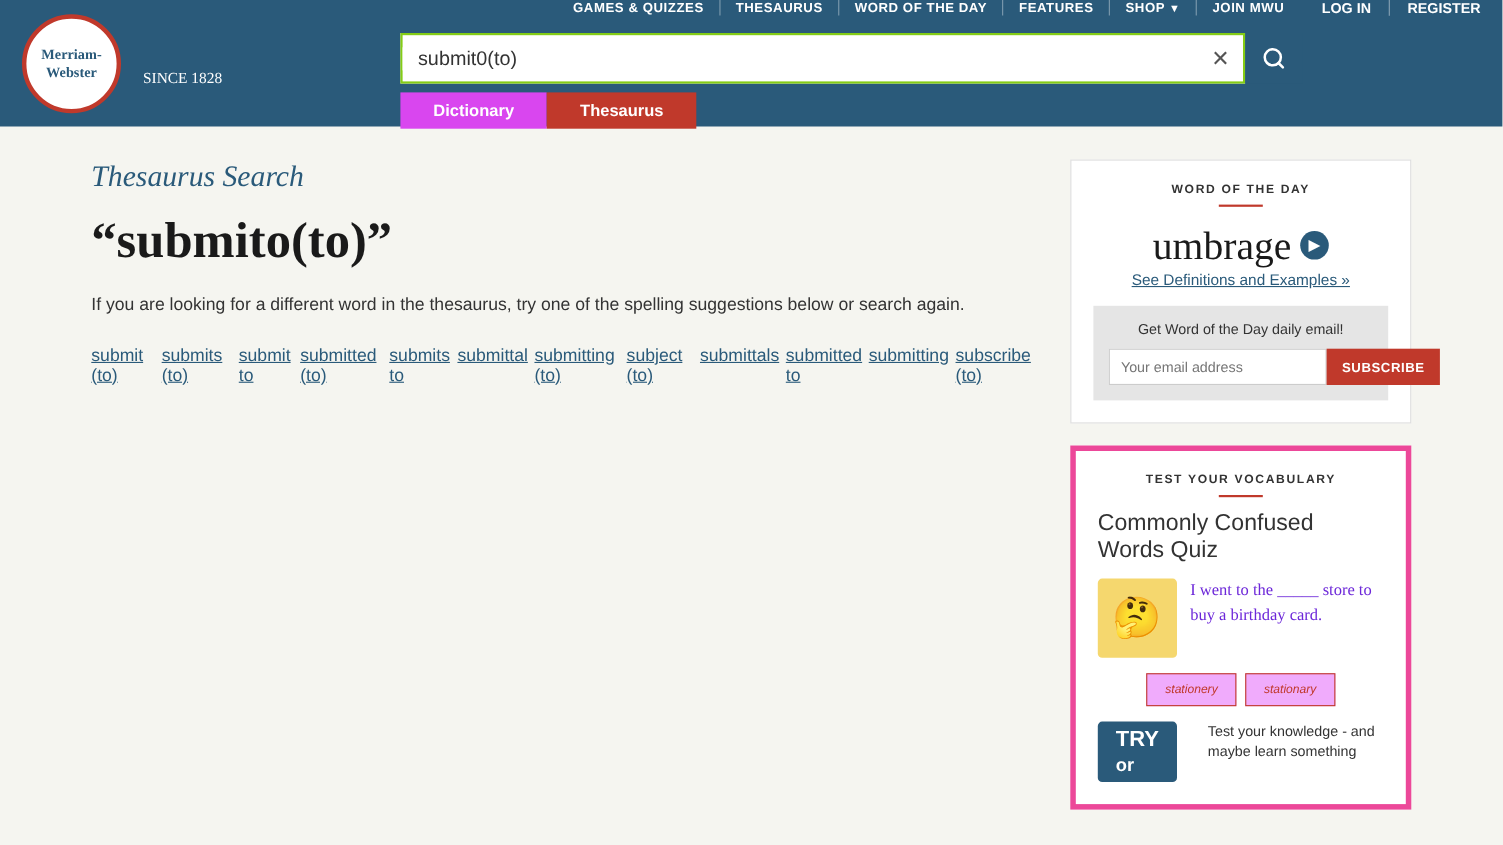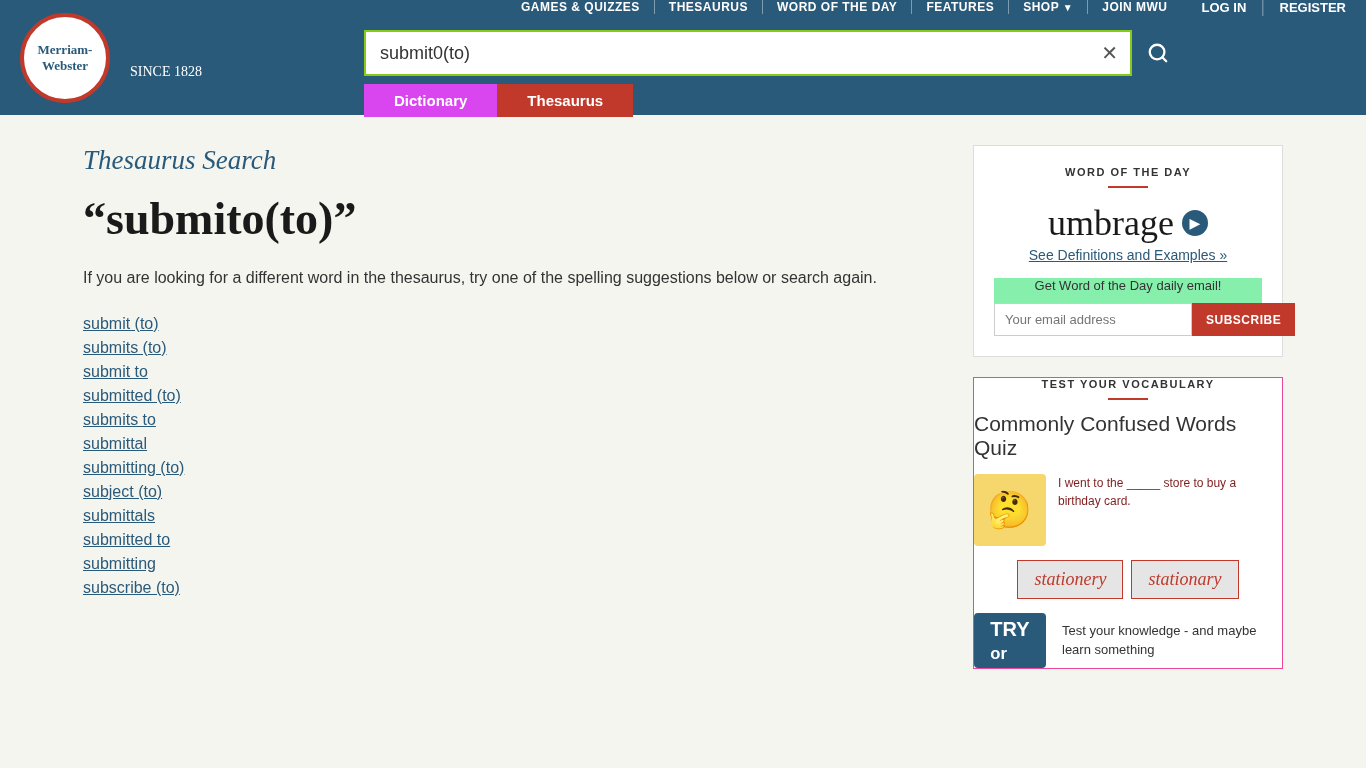--- a/index.html
+++ b/index.html
@@ -180,21 +180,21 @@
     .no-results-text {
       font-size: 16px;
       color: #333;
       line-height: 1.6;
       margin-bottom: 24px;
       font-family: Arial, sans-serif;
     }
     .suggestions-list {
       list-style: none;
       display: flex;
-      flex-direction: column;
+      flex-direction: row;
       gap: 6px;
     }
     .suggestions-list li a {
       color: #2a5a7a;
       text-decoration: underline;
       font-size: 16px;
       font-family: Arial, sans-serif;
       cursor: pointer;
     }
 
@@ -250,21 +250,22 @@
       cursor: pointer;
     }
     .wotd-link {
       color: #2a5a7a;
       text-decoration: underline;
       font-size: 14px;
       font-family: Arial, sans-serif;
       cursor: pointer;
     }
     .wotd-email-section {
-      background: #86efac;
+      background: #e5e5e5;
+      padding: 14px;
       margin-top: 14px;
     }
     .wotd-email-label {
       font-size: 13px;
       font-family: Arial, sans-serif;
       color: #333;
       margin-bottom: 10px;
     }
     .email-row {
       display: flex;
@@ -285,21 +286,22 @@
       padding: 8px 14px;
       font-size: 12px;
       font-family: Arial, sans-serif;
       font-weight: bold;
       letter-spacing: 0.5px;
       cursor: pointer;
     }
 
     .vocab-card {
       background: white;
-      border: 1px solid #ec4899;
+      border: 5px solid #ec4899;
+      padding: 20px;
     }
     .vocab-label {
       font-size: 11px;
       font-family: Arial, sans-serif;
       font-weight: bold;
       letter-spacing: 1.5px;
       color: #333;
       text-align: center;
       margin-bottom: 8px;
     }
@@ -327,46 +329,46 @@
       height: 72px;
       background: #f5d76e;
       border-radius: 4px;
       display: flex;
       align-items: center;
       justify-content: center;
       font-size: 36px;
       flex-shrink: 0;
     }
     .quiz-question-text {
-      font-size: 12px;
-      font-family: Liberation Sans, sans-serif;
-      color: #7f1d1d;
+      font-size: 15px;
+      font-family: Liberation Serif, serif;
+      color: #6d28d9;
       line-height: 1.5;
     }
     .quiz-options {
       display: flex;
       gap: 8px;
       justify-content: center;
       margin-bottom: 14px;
     }
     .quiz-option-btn {
       border: 1px solid #c0392b;
-      background: #e5e5e5;
+      background: #f0abfc;
       color: #c0392b;
       padding: 8px 16px;
-      font-size: 18px;
-      font-family: Liberation Serif, serif;
+      font-size: 11px;
+      font-family: Liberation Sans, sans-serif;
       cursor: pointer;
       font-style: italic;
     }
 
     .true-false-row {
       display: flex;
-      gap: 16px;
-      align-items: center;
+      gap: 28px;
+      align-items: flex-start;
     }
     .tf-image {
       width: 72px;
       height: 55px;
       background: #2a5a7a;
       border-radius: 4px;
       display: flex;
       align-items: center;
       justify-content: center;
       flex-shrink: 0;

